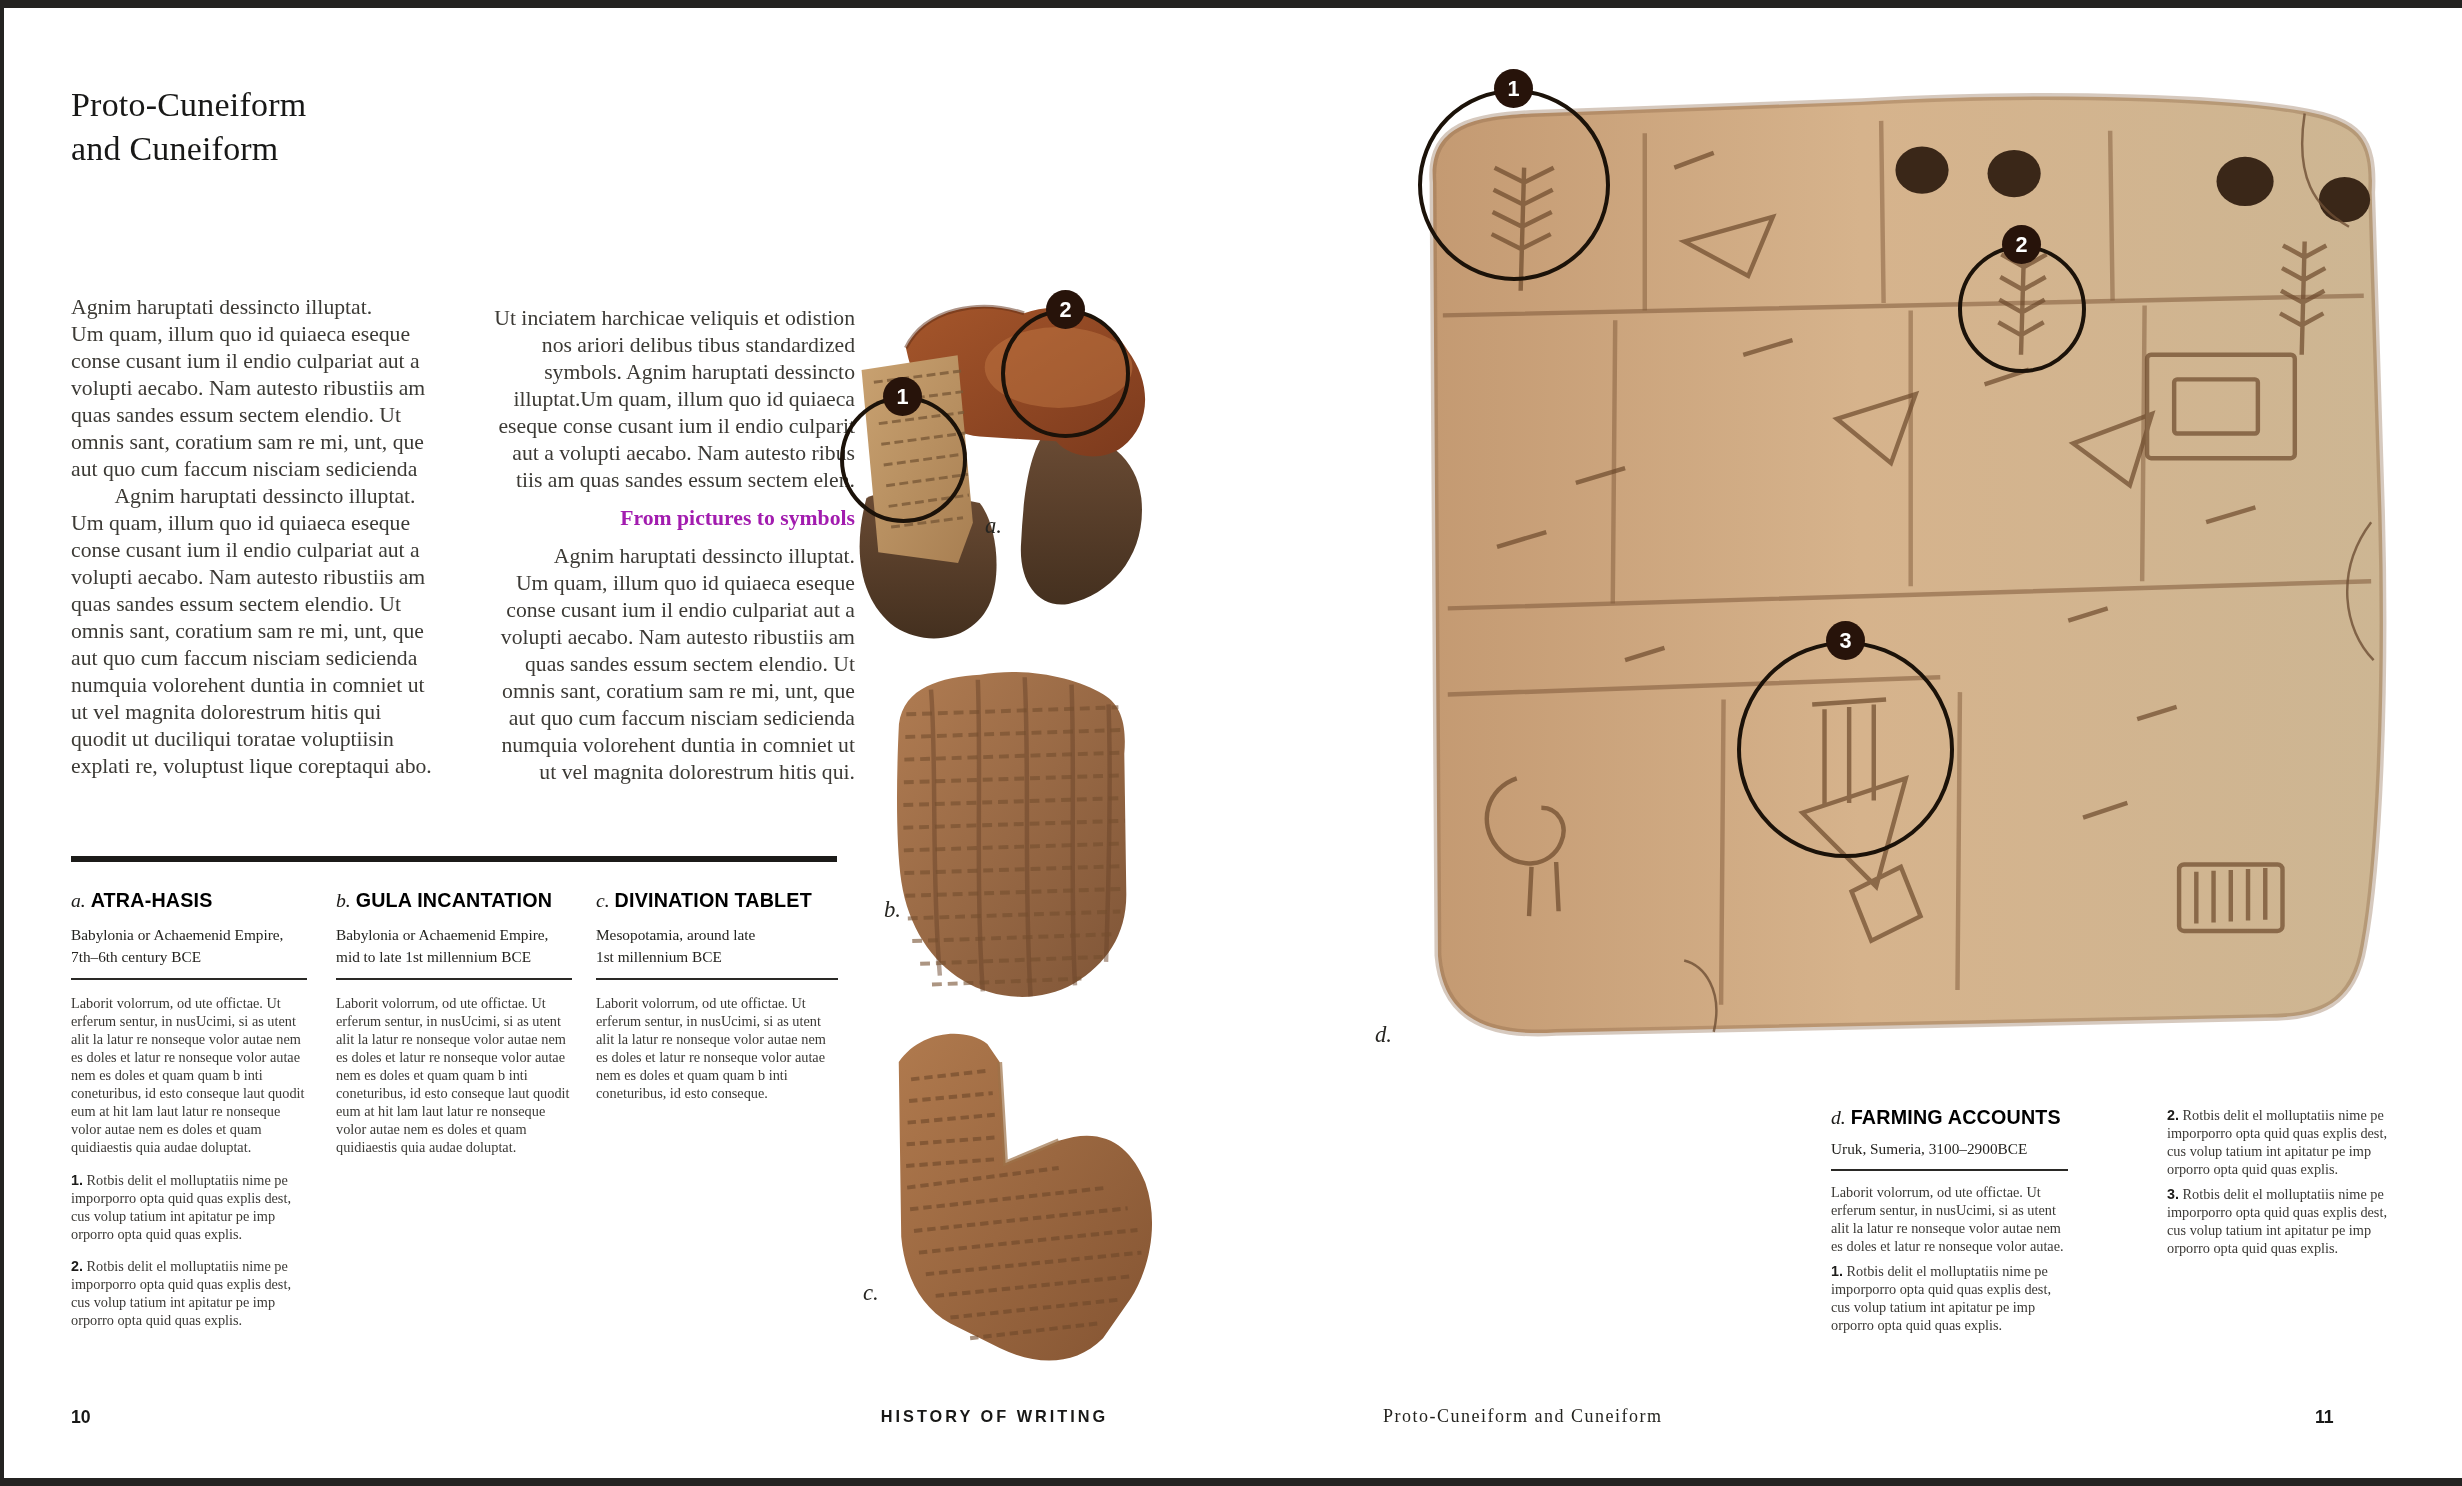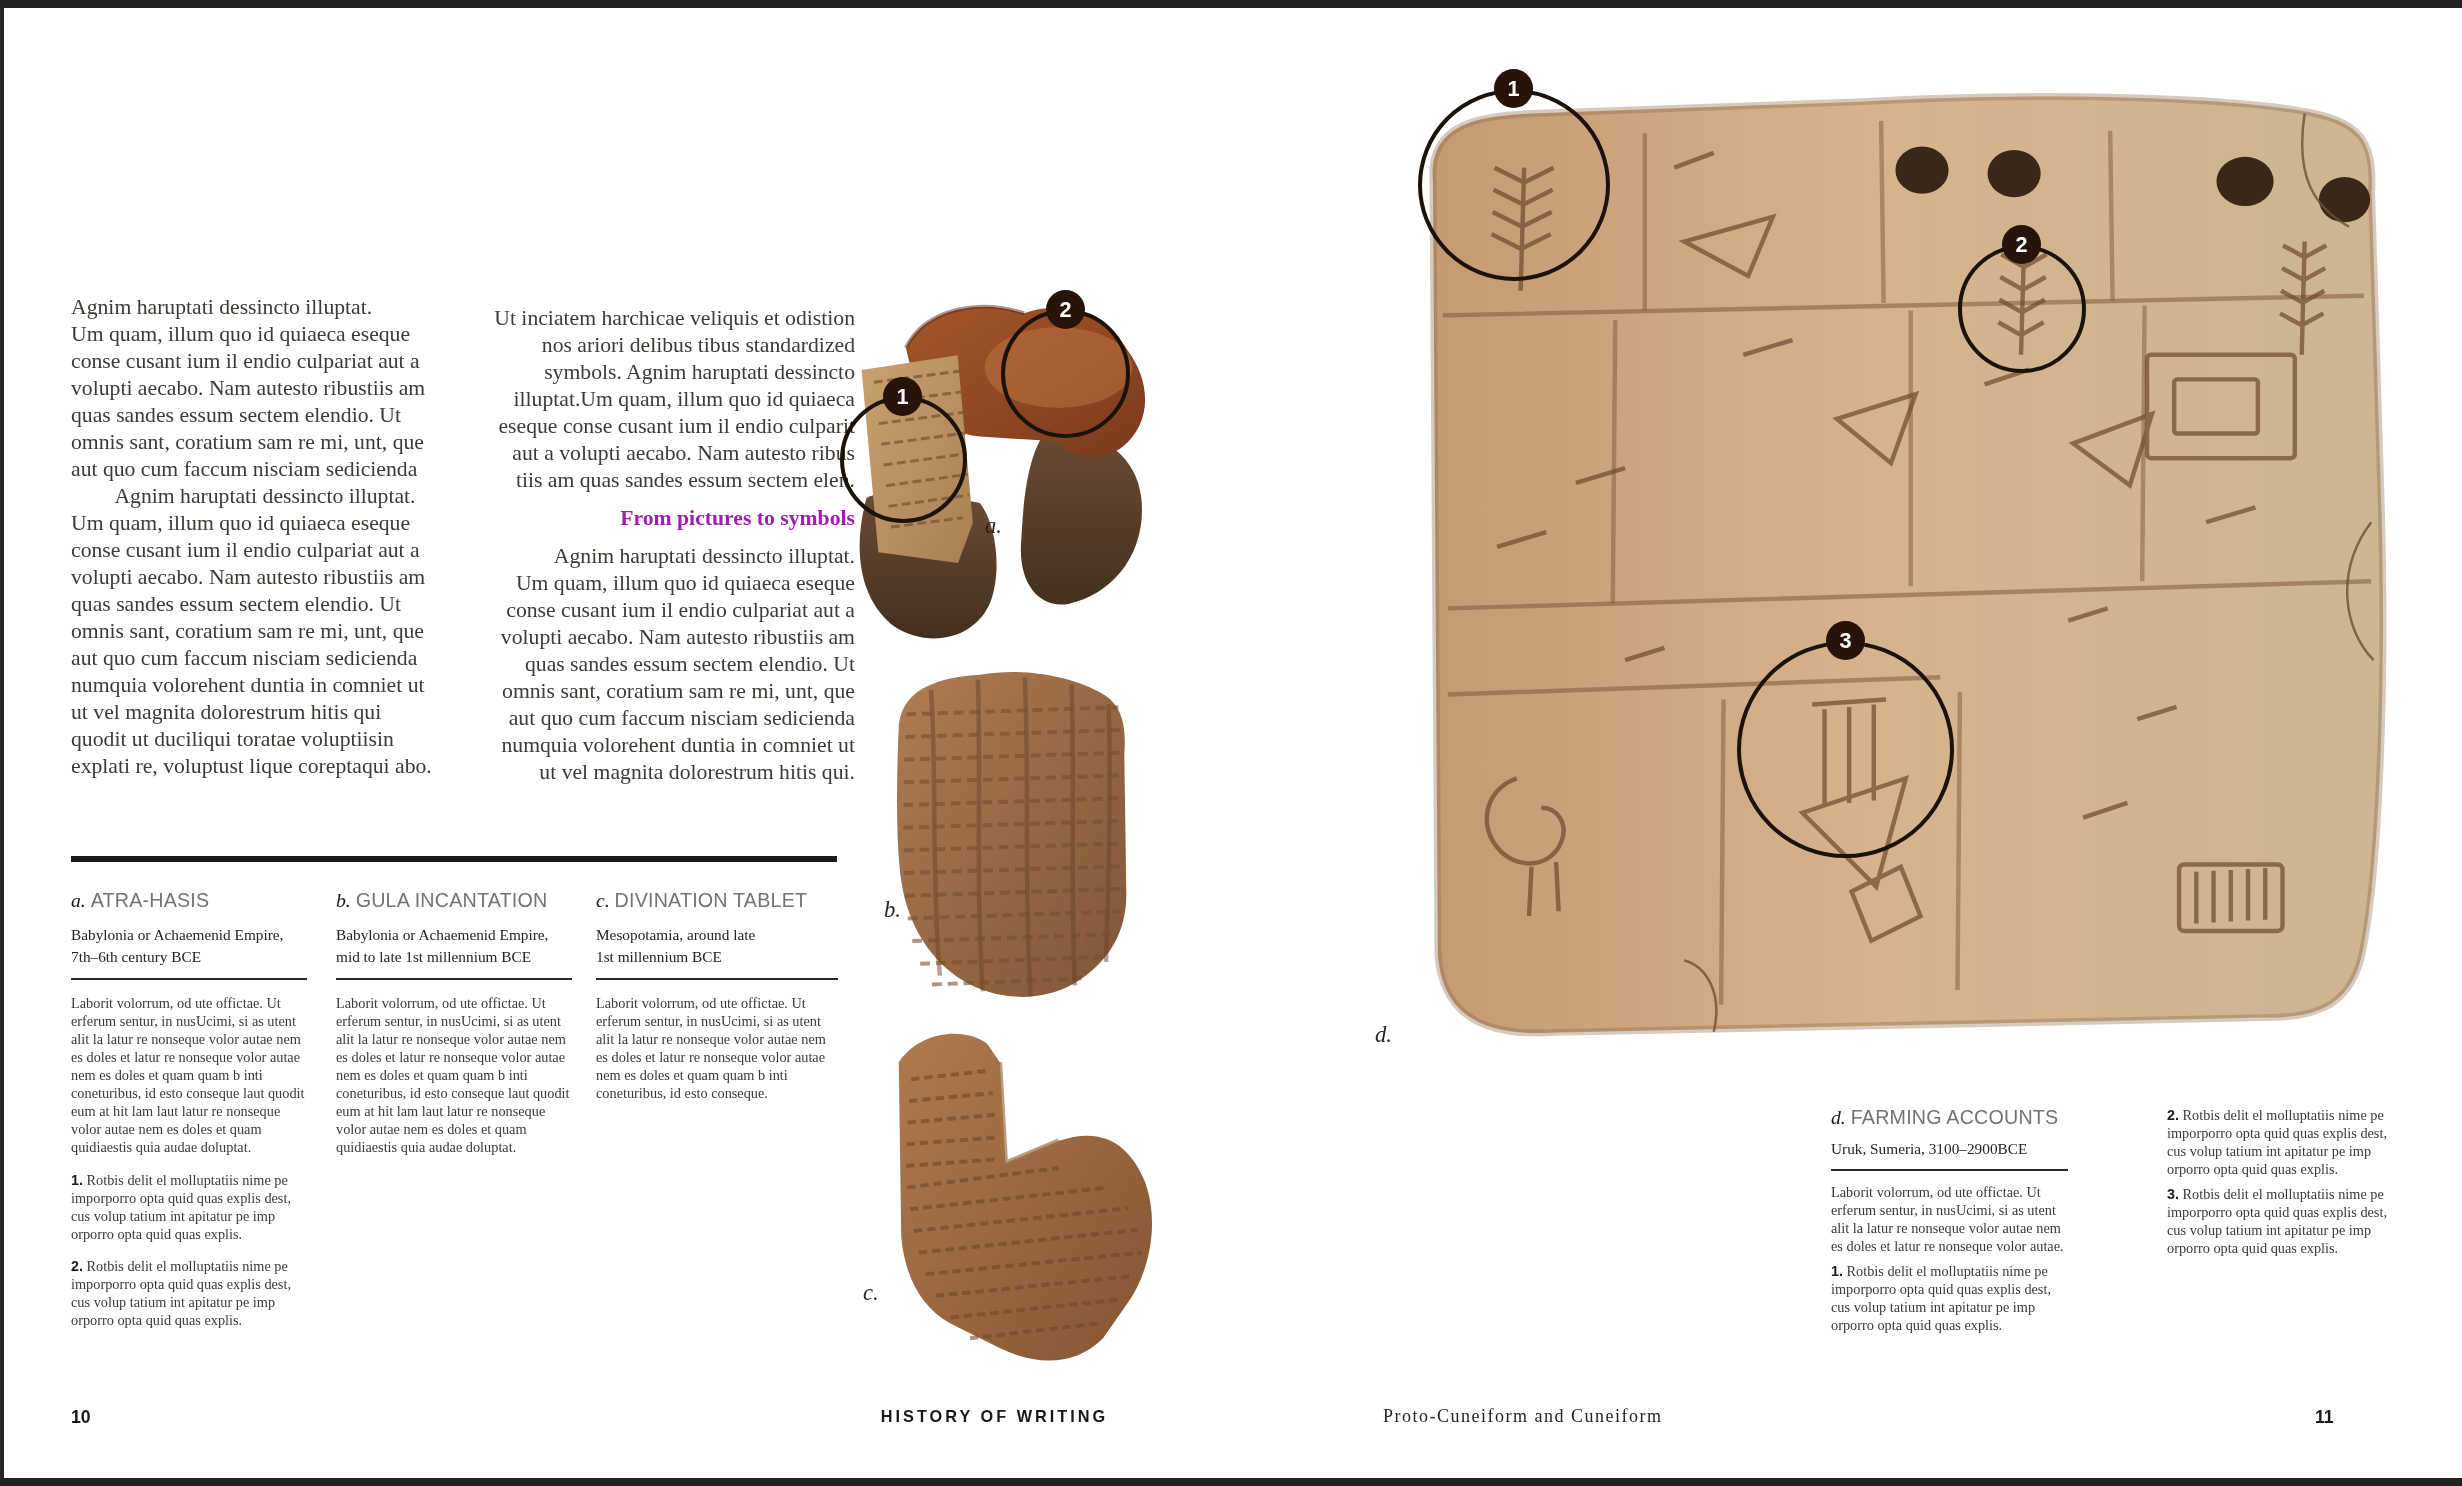--- a/index.html
+++ b/index.html
@@ -23,21 +23,21 @@
   .subhead{font-weight:bold;color:#a21caf;margin:19.7px 0 0 0;font-size:21.7px;line-height:27px;}
   .col2 p{margin:11px;text-align:right;}
 
   .caprule{left:71px;top:856px;width:766px;height:5.9px;background:#1c1b19;}
   .capcol{position:absolute;top:889px;}
   .capcol.a{left:71px;width:236px;}
   .capcol.b{left:336px;width:236px;}
   .capcol.c{left:596px;width:242px;}
   .cap-head{font-size:19.7px;line-height:23.6px;white-space:nowrap;}
   .cap-letter{font-style:italic;font-family:"Liberation Serif",serif;color:#1b1a18;margin-right:4.9px;}
-  .cap-title{font-family:"Liberation Sans",sans-serif;font-weight:normal;letter-spacing:0.2px;color:#737373;}
+  .cap-title{font-family:"Liberation Sans",sans-serif;font-weight:bold;letter-spacing:0.2px;color:#000000;}
   .cap-sub{margin-top:11.8px;font-size:15.3px;line-height:21.7px;color:#24231f;}
   .cap-rule{margin-top:9.8px;height:2.5px;background:#2a2926;}
   .cap-body{margin-top:13.8px;font-size:14.3px;line-height:18px;color:#3b3935;}
   .note{margin:14.8px 0 0 0;font-size:14.3px;line-height:18px;color:#3b3935;}
   .note b{font-family:"Liberation Sans",sans-serif;font-weight:bold;color:#1d1c1a;}
 
   .figure{position:absolute;}
   .fig-label{position:absolute;font-style:italic;font-size:22.7px;color:#262521;}
 
   .ring{position:absolute;border:4.4px solid #1b1209;border-radius:50%;box-sizing:border-box;}
@@ -62,20 +62,22 @@
 </style>
 </head>
 <body>
 
 <div class="page">
 
   <div class="frame top"></div>
   <div class="frame bottom"></div>
   <div class="frame left"></div>
 
+  <h1 class="abs title prewrap" style="margin:0;font-weight:normal;">Proto-Cuneiform
+and Cuneiform</h1>
 
   <div class="abs bodycol col1 prewrap">Agnim haruptati dessincto illuptat.
 Um quam, illum quo id quiaeca eseque
 conse cusant ium il endio culpariat aut a
 volupti aecabo. Nam autesto ribustiis am
 quas sandes essum sectem elendio. Ut
 omnis sant, coratium sam re mi, unt, que
 aut quo cum faccum nisciam sedicienda
   Agnim haruptati dessincto illuptat.
 Um quam, illum quo id quiaeca eseque

